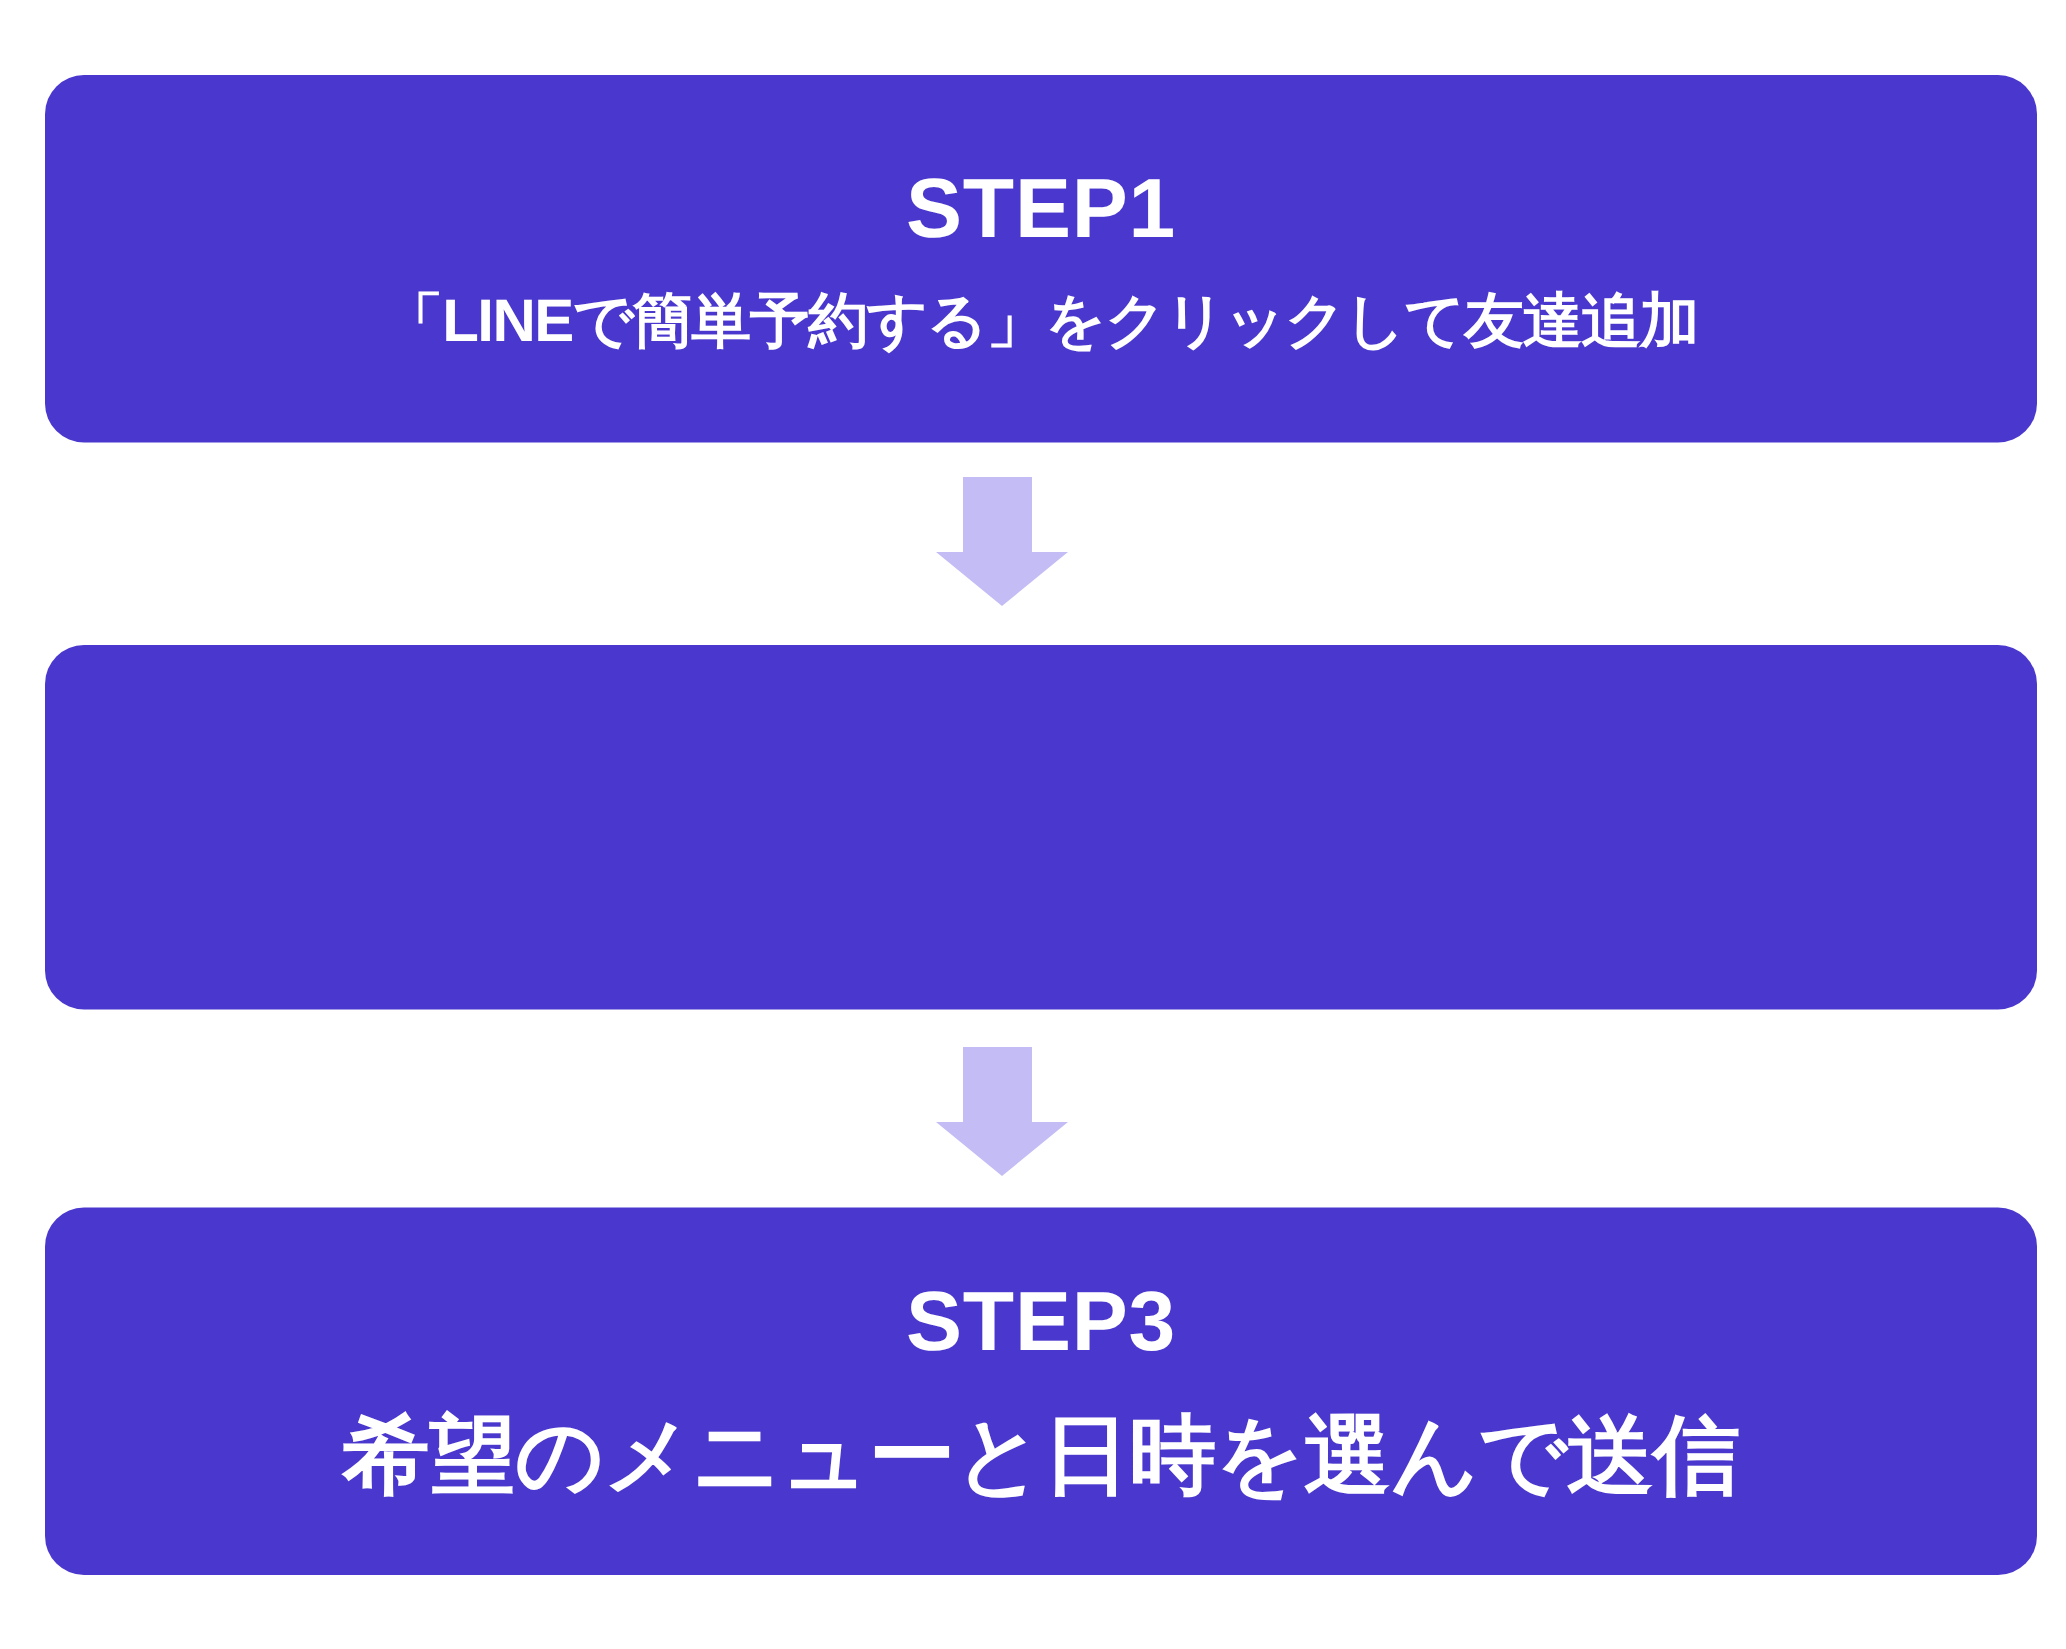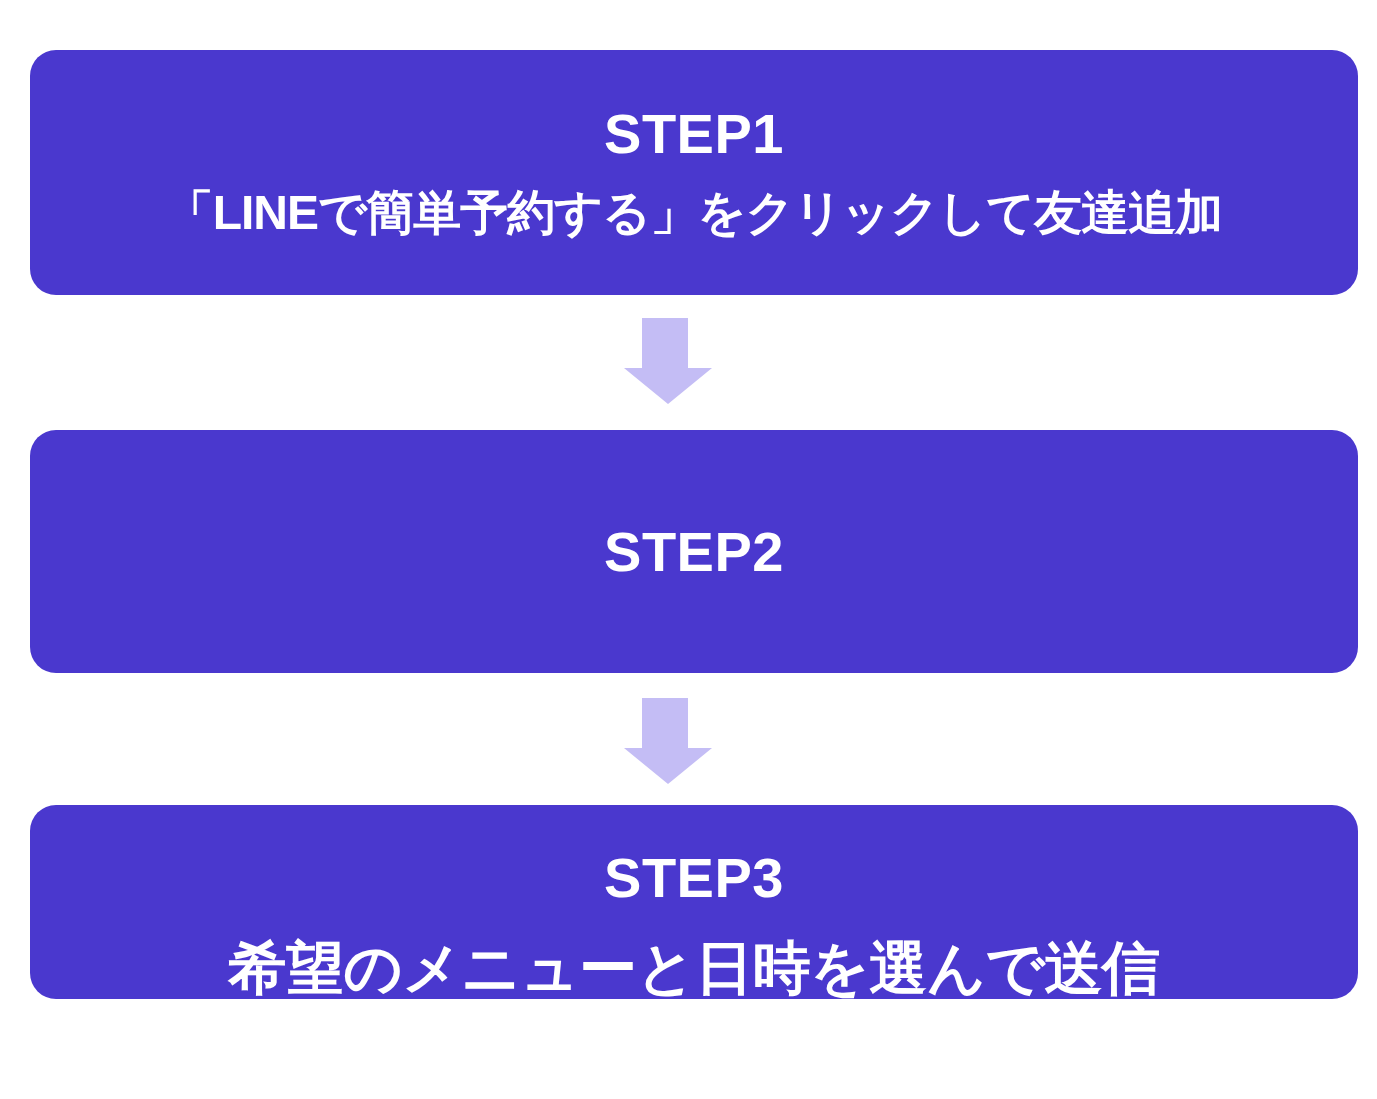--- a/index.html
+++ b/index.html
@@ -29,47 +29,47 @@
     width: 1328px;
     box-sizing: border-box;
     background: #4a38ce;
     border-radius: 26px;
     display: flex;
     flex-direction: column;
     align-items: center;
     justify-content: center;
     color: #ffffff;
     text-align: center;
-    padding: 0 14px;
+    padding: 16px 14px;
   }
 
   #step-box-1 { top: 50px;  height: 245px; }
   #step-box-2 { top: 430px; height: 243px; }
-  #step-box-3 { top: 805px; height: 194px; justify-content: flex-end; }
+  #step-box-3 { top: 805px; height: 245px; }
 
   .step-title {
     font-size: 56px;
     font-weight: 700;
     line-height: 1.0;
     letter-spacing: 0.5px;
     color: #ffffff;
     white-space: nowrap;
   }
 
   .step-desc {
     margin-top: 26px;
     font-size: 58px;
     font-weight: 700;
     line-height: 1.05;
     letter-spacing: -0.5px;
     color: #ffffff;
     white-space: nowrap;
   }
 
-  #step-desc-1 { font-size: 48px; letter-spacing: -1px; text-align: right; }
+  #step-desc-1 { font-size: 40px; letter-spacing: -1px; text-align: right; }
   #step-desc-2 { font-size: 57px; }
   #step-desc-3 { font-size: 58px; margin-top: 32px; }
 
   .arrow-glyph {
     display: inline-block;
     padding: 0 16px;
     font-family: "DejaVu Sans", sans-serif;
     font-size: 50px;
     line-height: 1;
     vertical-align: middle;
@@ -101,21 +101,20 @@
     <div class="step-desc" id="step-desc-1">「LINEで簡単予約する」をクリックして友達追加</div>
   </div>
 
   <div class="connector-arrow" id="connector-arrow-1">
     <svg viewBox="0 0 92 86" xmlns="http://www.w3.org/2000/svg" aria-hidden="true">
       <polygon points="20,0 66,0 66,50 90,50 46,86 2,50 20,50" fill="#C4BDF5"></polygon>
     </svg>
   </div>
 
   <div class="step-box" id="step-box-2">
-    <div class="step-title">STEP2</div>
   </div>
 
   <div class="connector-arrow" id="connector-arrow-2">
     <svg viewBox="0 0 92 86" xmlns="http://www.w3.org/2000/svg" aria-hidden="true">
       <polygon points="20,0 66,0 66,50 90,50 46,86 2,50 20,50" fill="#C4BDF5"></polygon>
     </svg>
   </div>
 
   <div class="step-box" id="step-box-3">
     <div class="step-title">STEP3</div>

